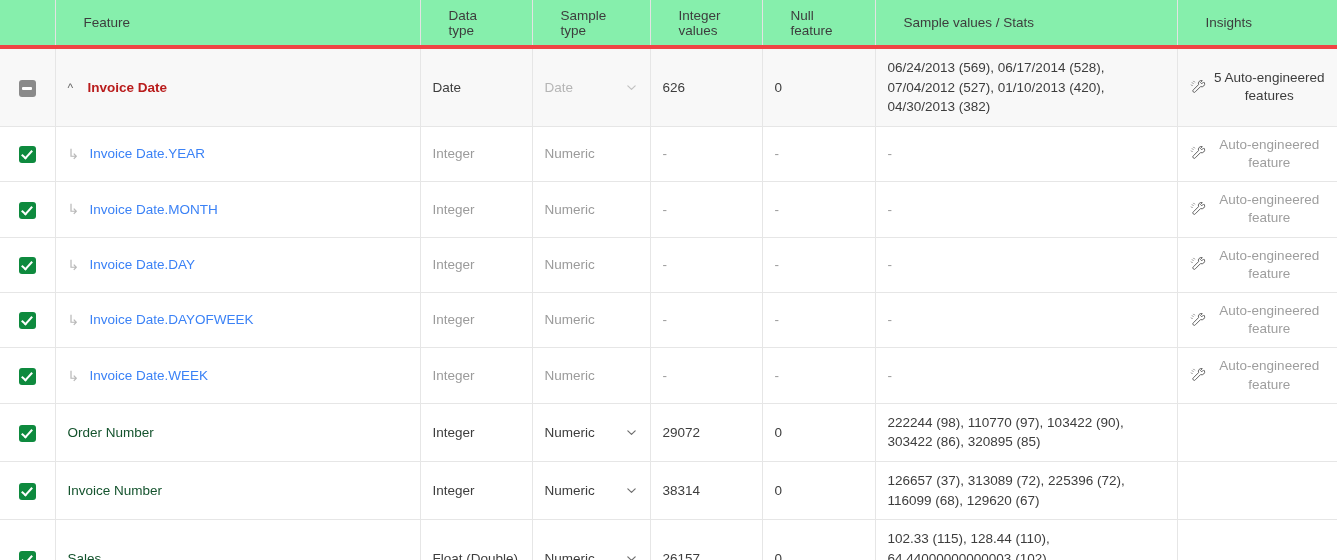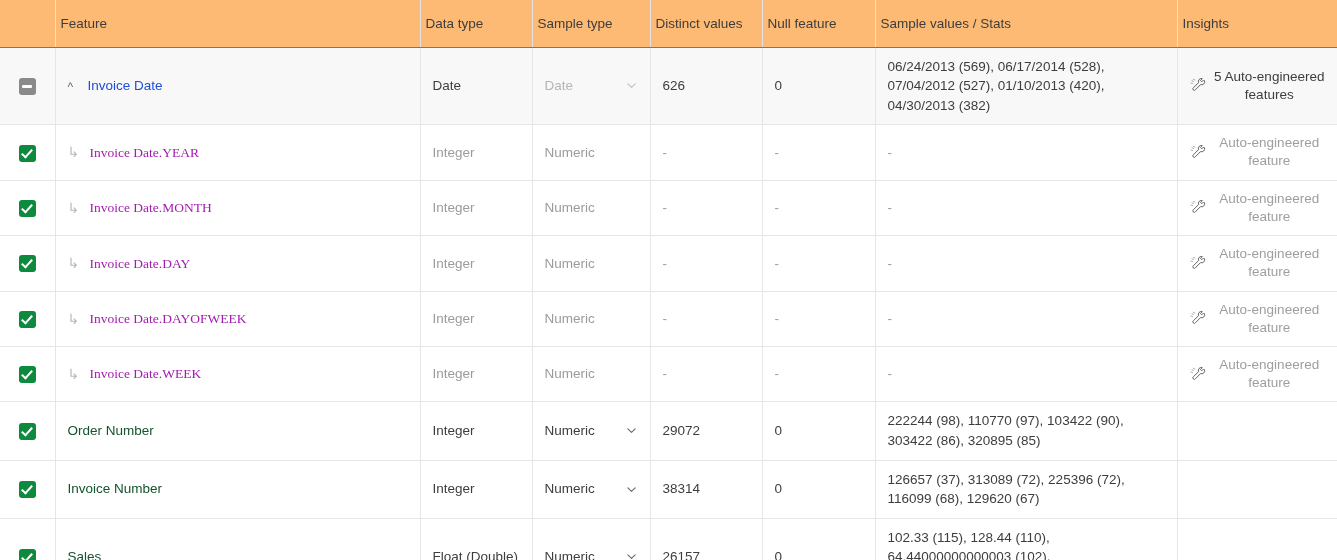--- a/index.html
+++ b/index.html
@@ -27,28 +27,28 @@
   table.feature-table col.c-feature { width: 365px; }
   table.feature-table col.c-dtype   { width: 112px; }
   table.feature-table col.c-ftype   { width: 118px; }
   table.feature-table col.c-distinct{ width: 112px; }
   table.feature-table col.c-null    { width: 113px; }
   table.feature-table col.c-sample  { width: 302px; }
   table.feature-table col.c-insights{ width: 160px; }
 
   thead th {
     height: 47px;
-    background: #fdba74;
-    border-bottom: 1px solid #ef4444;
+    background: #86efac;
+    border-bottom: 4px solid #ef4444;
     border-right: 1px solid #e3e3e3;
     font-weight: normal;
     font-size: 13.5px;
     color: #3d3d3d;
     text-align: left;
-    padding: 0 5px;
+    padding: 0 28px;
     vertical-align: middle;
     box-sizing: border-box;
   }
   thead th.first-th { border-right: 1px solid #e3e3e3; }
   thead th.last-th { border-right: none; }
 
   tbody td {
     border-bottom: 1px solid #e6e6e6;
     border-right: 1px solid #e6e6e6;
     padding: 9px 12px;
@@ -109,22 +109,22 @@
     transform: translateY(1px);
   }
   .sub-arrow {
     color: #b9b9b9;
     font-size: 14px;
     line-height: 1;
     display: inline-block;
     width: 14px;
   }
   .feat-name { white-space: nowrap; }
-  tr.row-group .feat-name { color: #1d4ed8; }
-  tr.row-sub   .feat-name { color: #a21caf; font-family: Liberation Serif, serif; }
+  tr.row-group .feat-name { color: #b91c1c; font-weight: bold; }
+  tr.row-sub   .feat-name { color: #3b82f6; }
   tr.row-parent .feat-name { color: #14532d; text-align: center; }
 
   
   .ftype-wrap {
     display: flex;
     align-items: center;
     justify-content: space-between;
     gap: 6px;
     width: 100%;
   }
@@ -170,21 +170,21 @@
         <col class="c-null">
         <col class="c-sample">
         <col class="c-insights">
     </colgroup>
     <thead>
       <tr>
         <th class="first-th"></th>
         <th>Feature</th>
         <th>Data type</th>
         <th>Sample type</th>
-        <th>Distinct values</th>
+        <th>Integer values</th>
         <th>Null feature</th>
         <th>Sample values / Stats</th>
         <th class="last-th">Insights</th>
       </tr>
     </thead>
     <tbody id="tbody">
         <tr class="row-group">
           <td class="cell-check"><span class="cbox indeterminate"></span></td>
           <td>
             <span class="feat-wrap">

